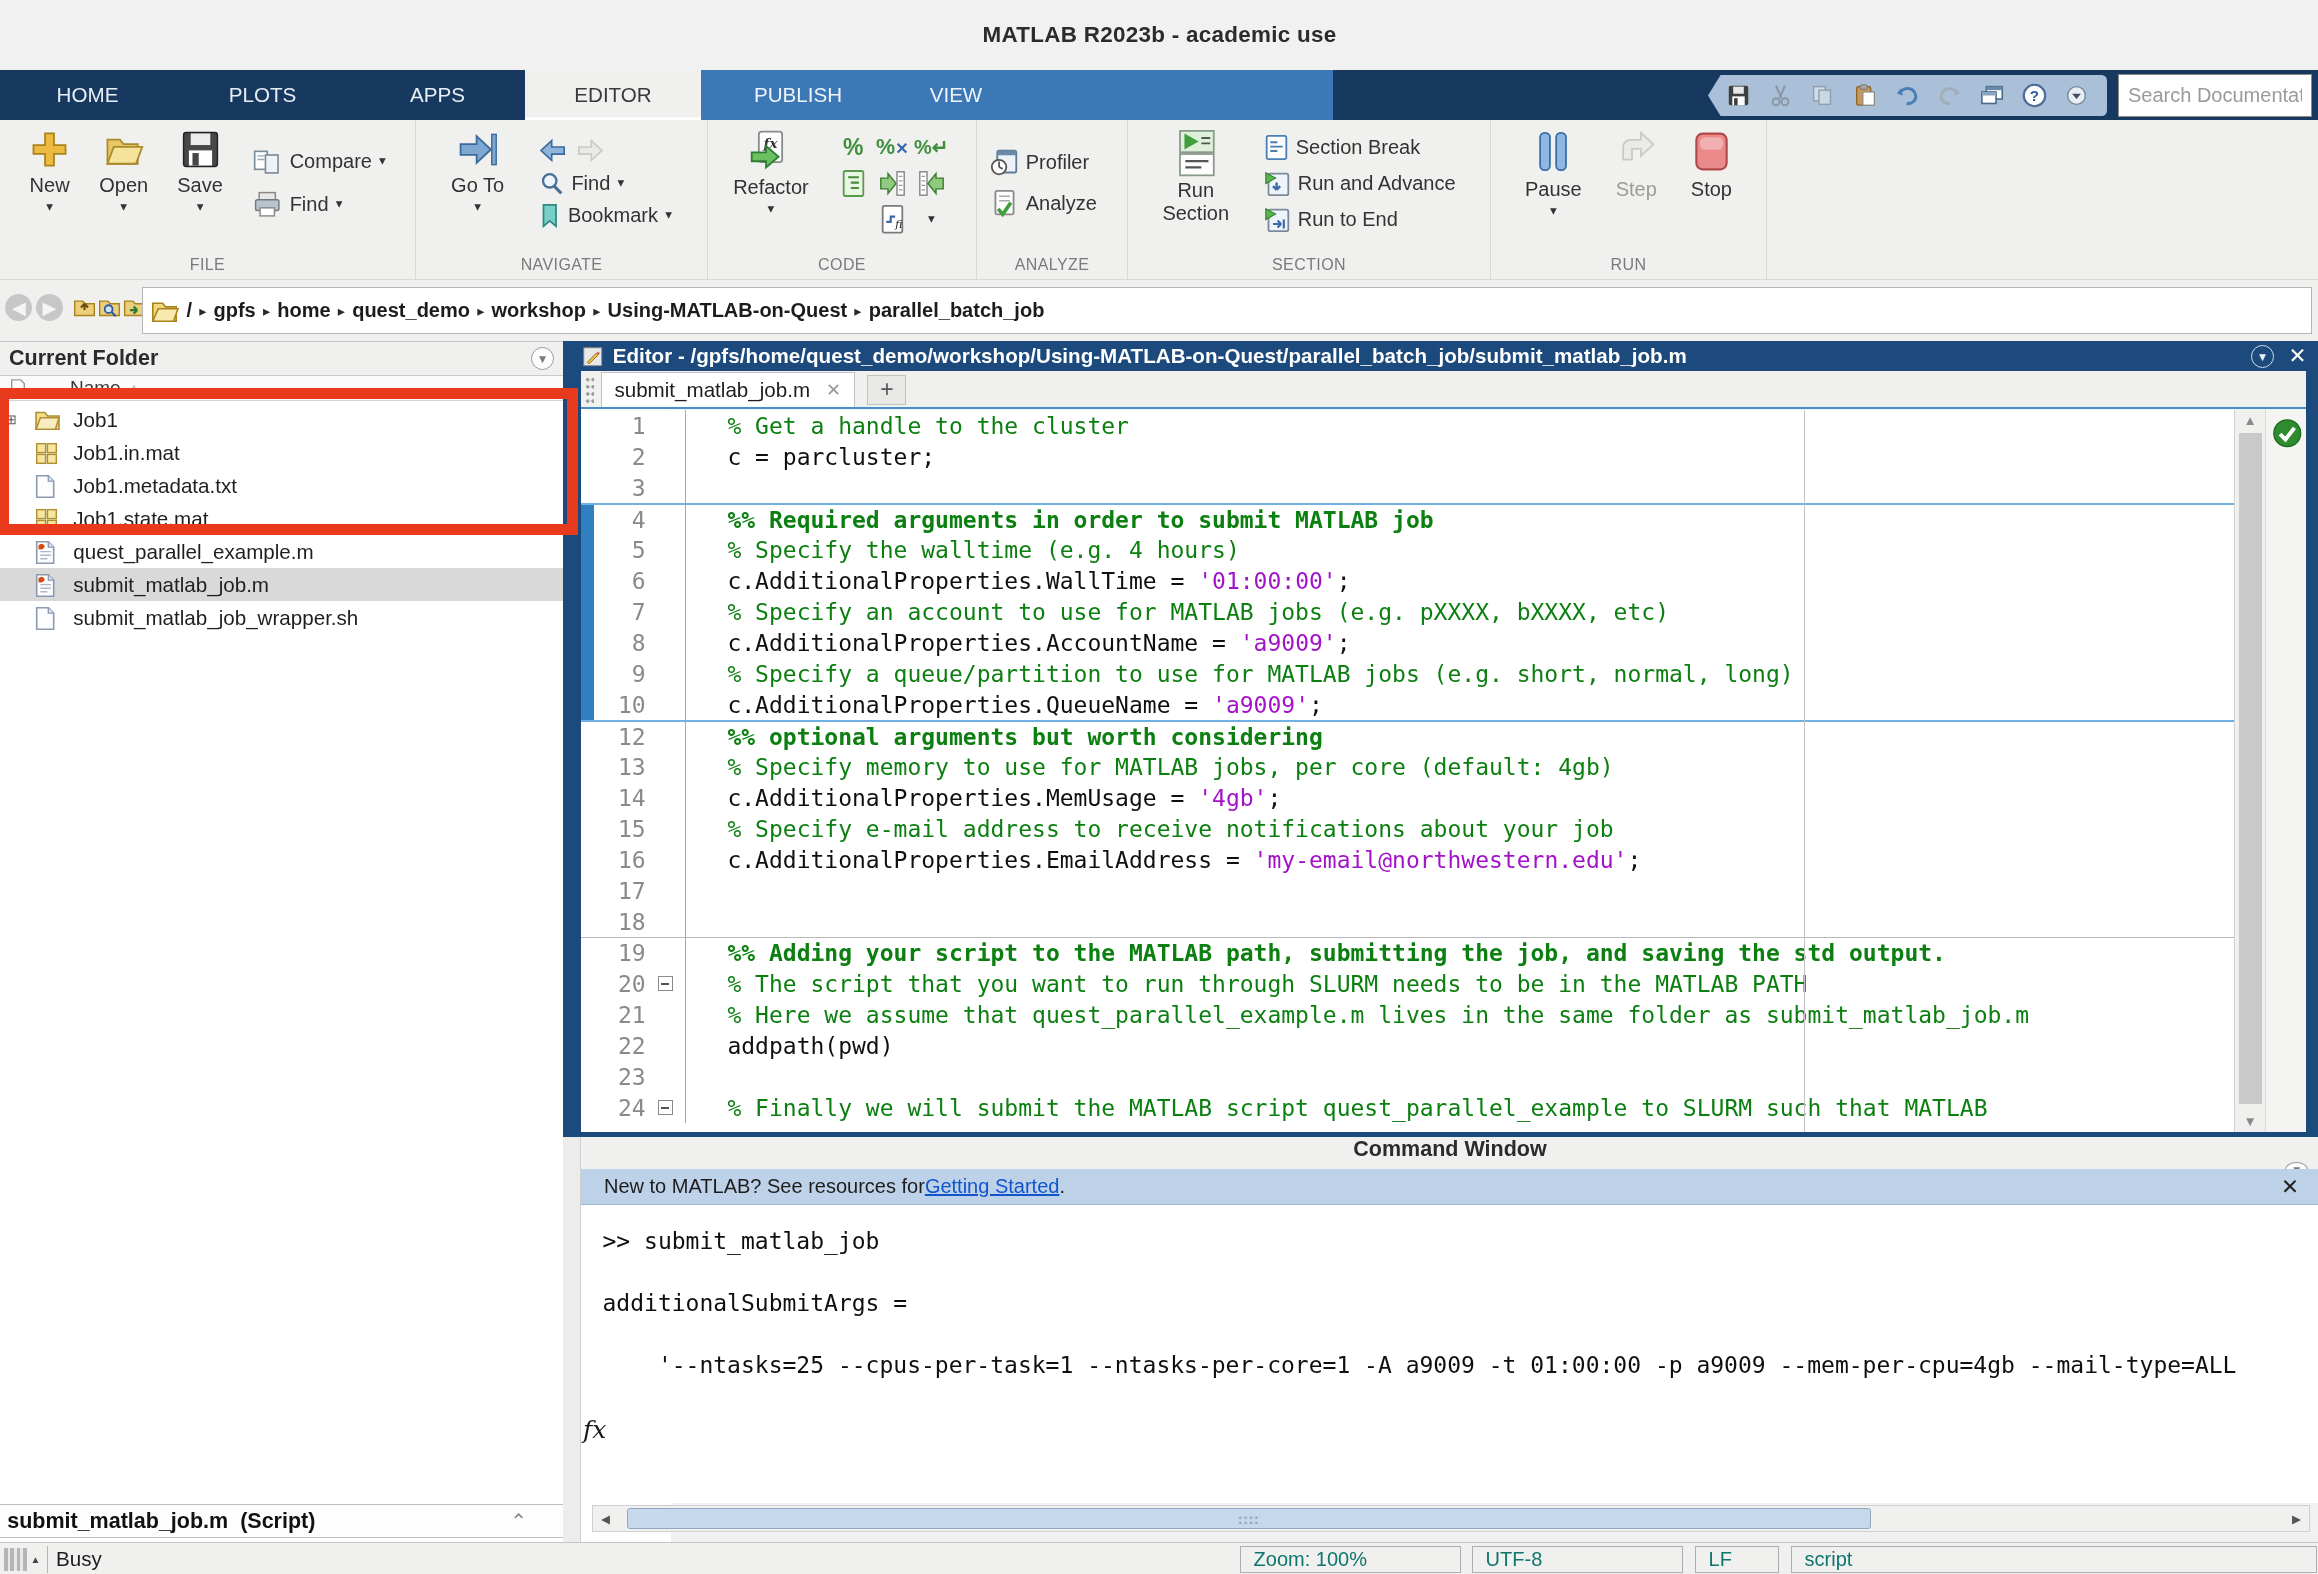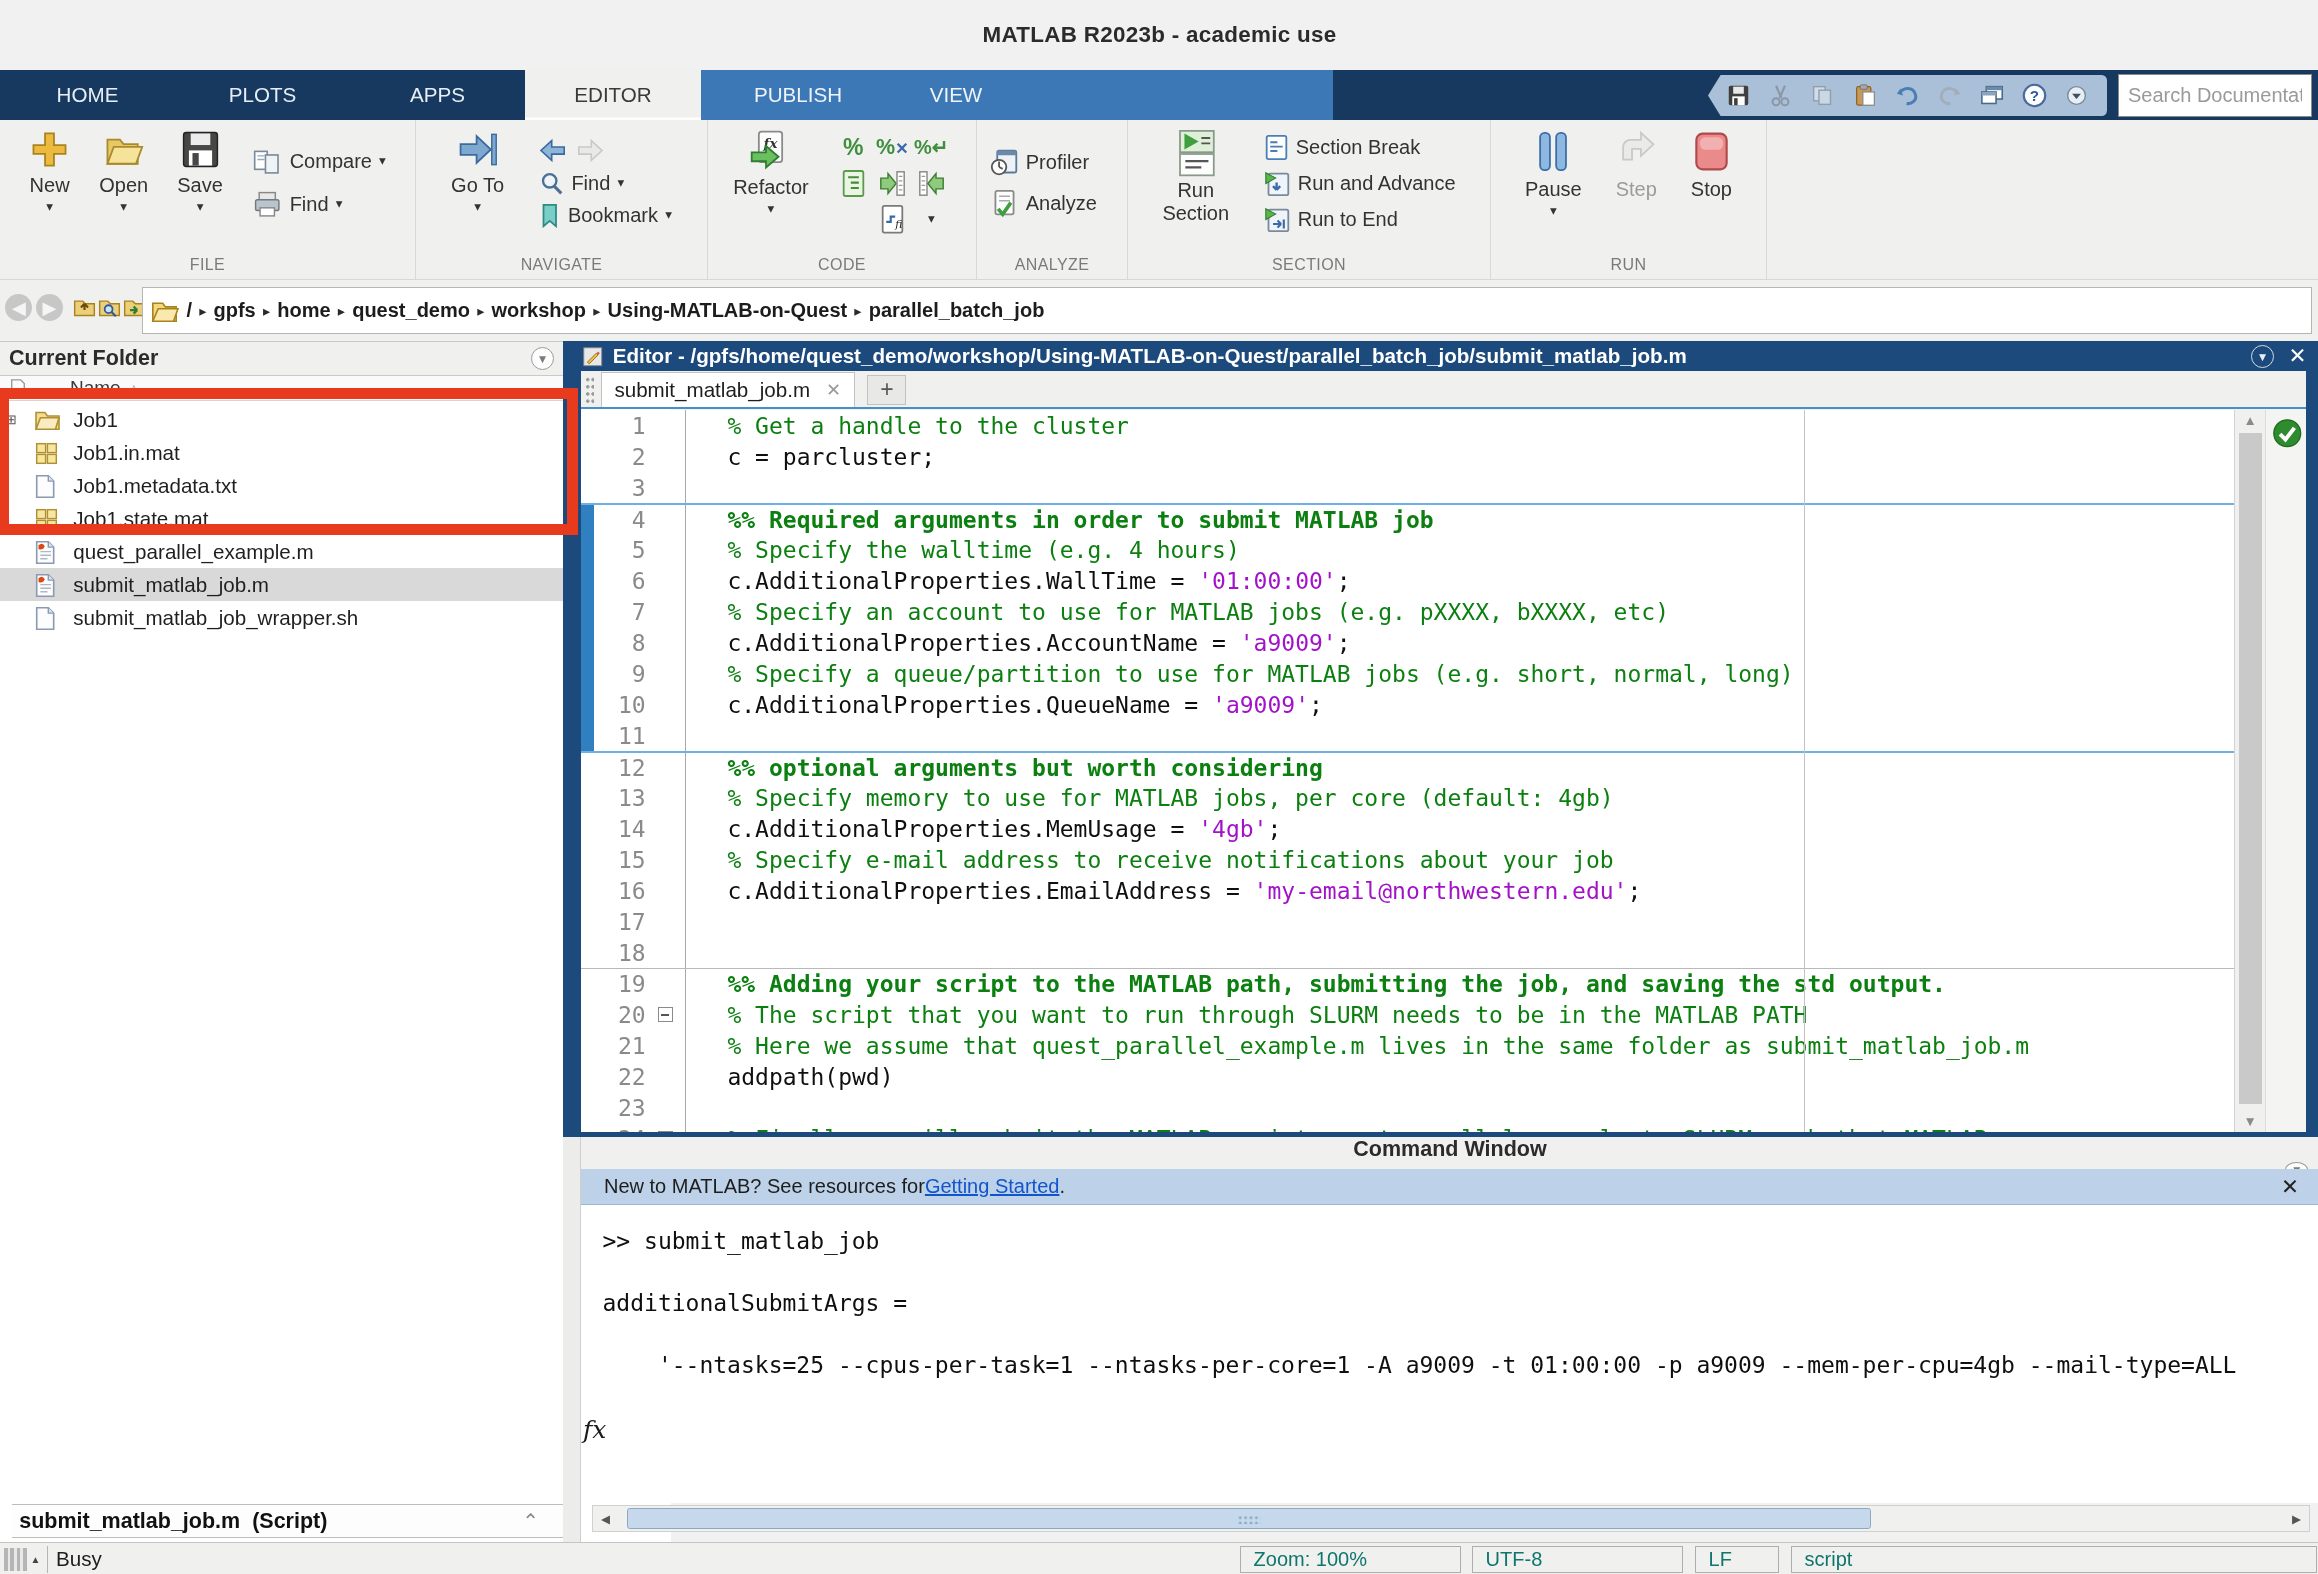--- a/index.html
+++ b/index.html
@@ -70,21 +70,21 @@
   #cf-colhdr { position:absolute; left:0; top:34px; width:563px; height:25px; background:#fafafa;
                border-bottom:0.9px solid #d5d5d5; display:flex; align-items:center; }
   #cf-colhdr .namecol { font-size:19px; color:#3a3a3a; margin-left:43px; }
   #cf-colhdr .sorttri { font-size:10.8px; color:#888; margin-left:9px; }
   #file-list { position:absolute; left:0; top:61px; width:563px; }
   .frow { height:33px; display:flex; align-items:center; font-size:20.6px; color:#1f1f1f; cursor:default; }
   .frow.sel { background:#d9d9d9; }
   .fexp { width:23px; margin-left:5.4px; font-size:13.4px; color:#555; }
   .fico { width:30.5px; height:23px; margin-left:5.4px; margin-right:9px; position:relative; flex:0 0 auto; }
   .fname { white-space:pre; }
-  #cf-details { position:absolute; left:12px; top:1162px; width:563px; height:34px; background:#fdfdfd;
+  #cf-details { position:absolute; left:0; top:1162px; width:563px; height:34px; background:#fdfdfd;
                 border-top:0.9px solid #bdbdbd; border-bottom:0.9px solid #bdbdbd; display:flex; align-items:center; }
   #cf-details .dt { font-size:21.5px; font-weight:700; color:#111; margin-left:7.2px; white-space:pre; }
   #cf-details .chev { margin-left:auto; margin-right:36px; color:#8a8a8a; font-size:20px; }
 
   
   #splitter-navy { position:absolute; left:563px; top:341px; width:18px; height:796px; background:#1c4a7c; }
   #splitter-gray { position:absolute; left:563px; top:1137px; width:18px; height:405px; background:#ececea;
                    border-right:0.9px solid #cfcfcf; }
 
   
@@ -764,27 +764,20 @@
         <span class="gsep"></span>
         <span class="ct"><span class="sg-comment">% Specify a queue/partition to use for MATLAB jobs (e.g. short, normal, long)</span></span>
       </div>
       <div class="code-line active">
         <span class="bar"></span>
         <span class="ln">10</span>
         <span class="foldc"></span>
         <span class="gsep"></span>
         <span class="ct"><span class="sg-code">c.AdditionalProperties.QueueName = </span><span class="sg-string">'a9009'</span><span class="sg-code">;</span></span>
       </div>
-      <div class="code-line active">
-        <span class="bar"></span>
-        <span class="ln">11</span>
-        <span class="foldc"></span>
-        <span class="gsep"></span>
-        <span class="ct"></span>
-      </div>
       <div class="code-line brk-blue">
         <span class="bar"></span>
         <span class="ln">12</span>
         <span class="foldc"></span>
         <span class="gsep"></span>
         <span class="ct"><span class="sg-section">%% optional arguments but worth considering</span></span>
       </div>
       <div class="code-line">
         <span class="bar"></span>
         <span class="ln">13</span>

